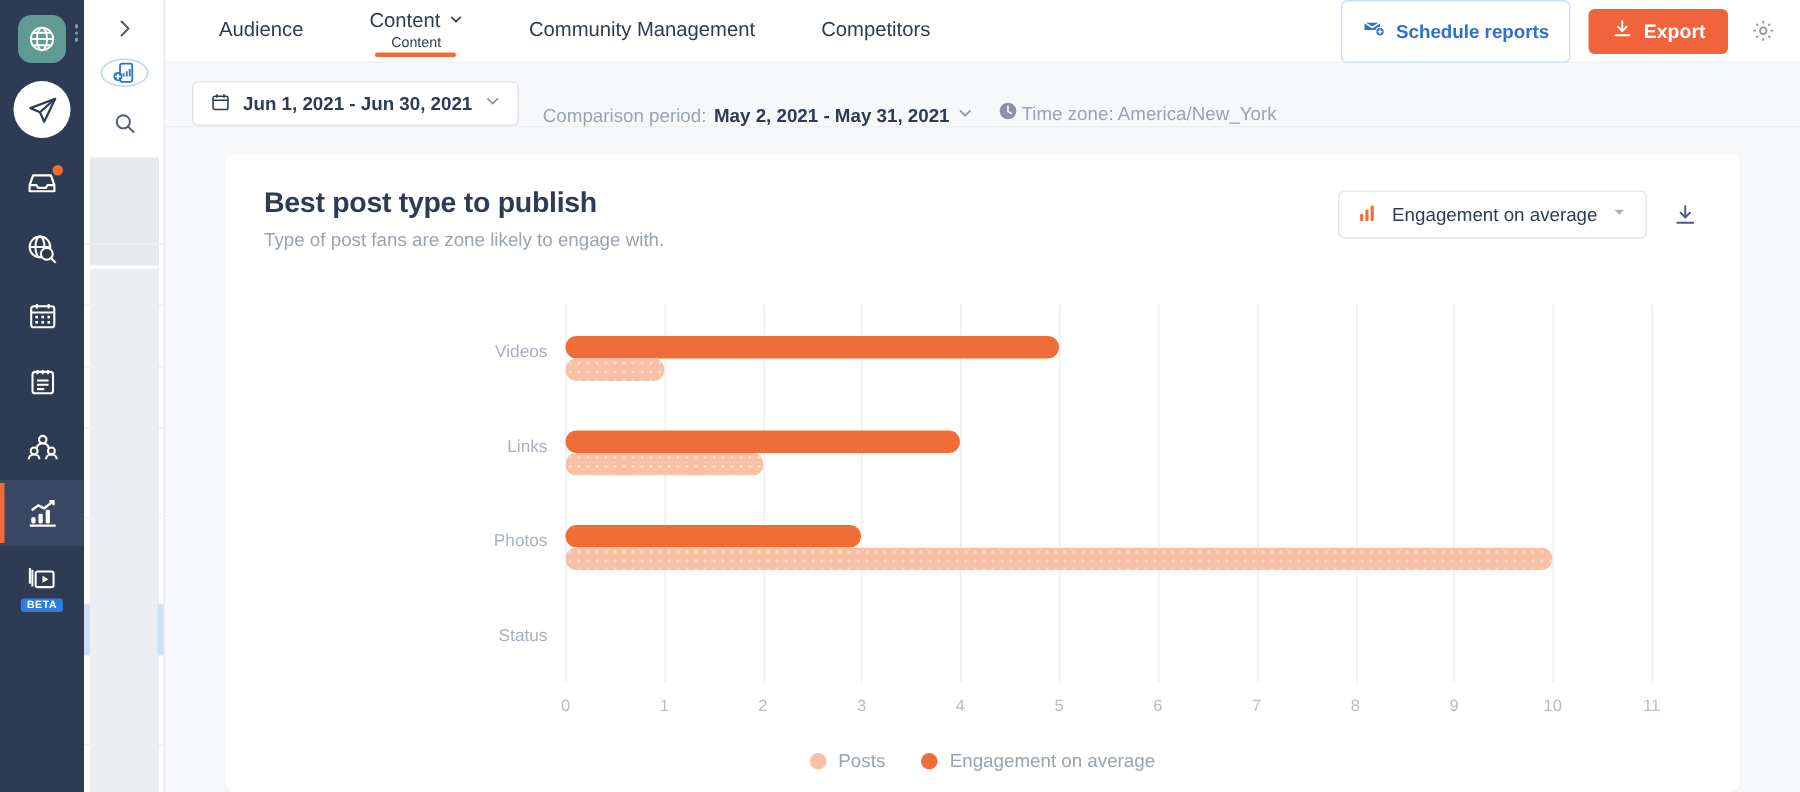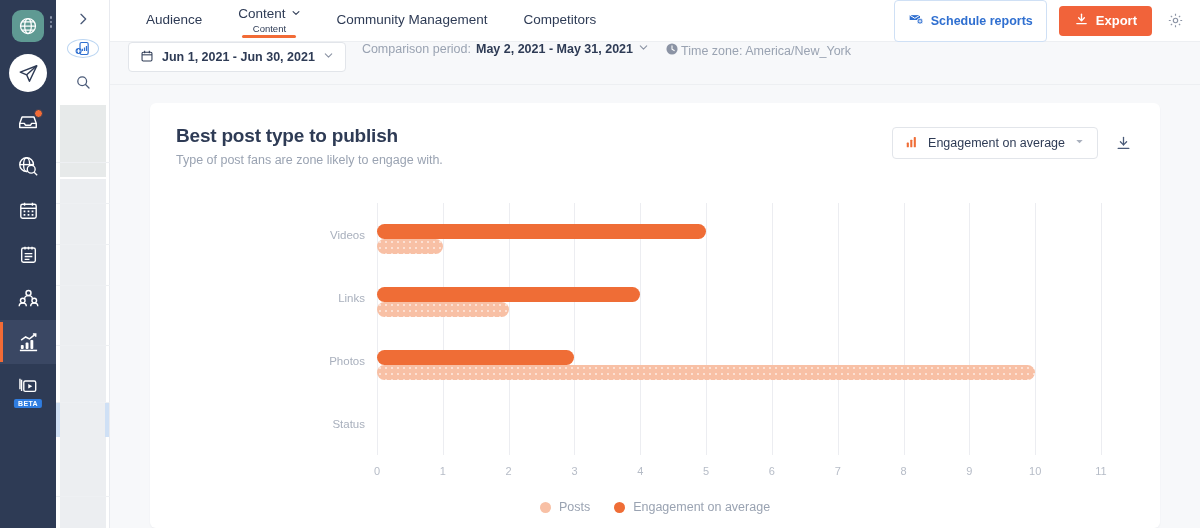--- a/index.html
+++ b/index.html
@@ -76,21 +76,21 @@
   .blue-mark { position: absolute; left: 0; width: 4px; height: 34px; background: #cfe0f5; }
   .blue-mark2 { position: absolute; right: 0; width: 4px; height: 34px; background: #cfe0f5; }
 
   
   .main { flex: 1; height: 528px; display: flex; flex-direction: column; min-width: 0; }
 
   .topbar {
     height: 41px; background: #ffffff; display: flex; align-items: center;
     padding: 0 14px 0 18px; flex: none; position: relative;
   }
-  .tabs { display: flex; align-items: center; gap: 0px; }
+  .tabs { display: flex; align-items: center; gap: 8px; }
   .tab {
     position: relative; padding: 0 18px; height: 41px;
     display: flex; flex-direction: column; align-items: center; justify-content: center;
     font-size: 13.5px; color: #2e3b55; cursor: pointer; white-space: nowrap;
   }
   .tab .tlabel { display: flex; align-items: center; gap: 5px; line-height: 1.05; }
   .tab .tsub { font-size: 9.5px; color: #2e3b55; margin-top: 1px; }
   .tab.active::after {
     content: ""; position: absolute; bottom: 3px; left: 50%; transform: translateX(-50%);
     width: 54px; height: 3px; background: #f26b36; border-radius: 2px;
@@ -104,21 +104,21 @@
   .btn-primary {
     display: flex; align-items: center; gap: 7px; height: 30px; padding: 0 15px;
     border-radius: 4px; background: #f1633a; color: #fff;
     font-size: 13px; font-weight: bold; cursor: pointer; white-space: nowrap;
   }
   .gear-btn { width: 22px; height: 22px; display:flex; align-items:center; justify-content:center; cursor:pointer; }
 
   .filterbar {
     height: 44px; background: #f7f8fa; border-top: 1px solid #edeff2;
     border-bottom: 1px solid #edeff2;
-    display: flex; align-items: flex-start; padding: 0 18px; gap: 16px; flex: none;
+    display: flex; align-items: flex-end; padding: 0 18px; gap: 16px; flex: none;
   }
   .daterange {
     display: flex; align-items: center; gap: 8px; height: 30px; padding: 0 11px;
     background: #fff; border: 1px solid #e2e5ea; border-radius: 4px;
     font-size: 12.5px; color: #2e3b55; font-weight: bold; cursor: pointer;
   }
   .cmp {
     display: flex; align-items: center; gap: 5px; font-size: 12.5px; color: #9aa3b2;
   }
   .cmp b { color: #2e3b55; font-weight: bold; }

